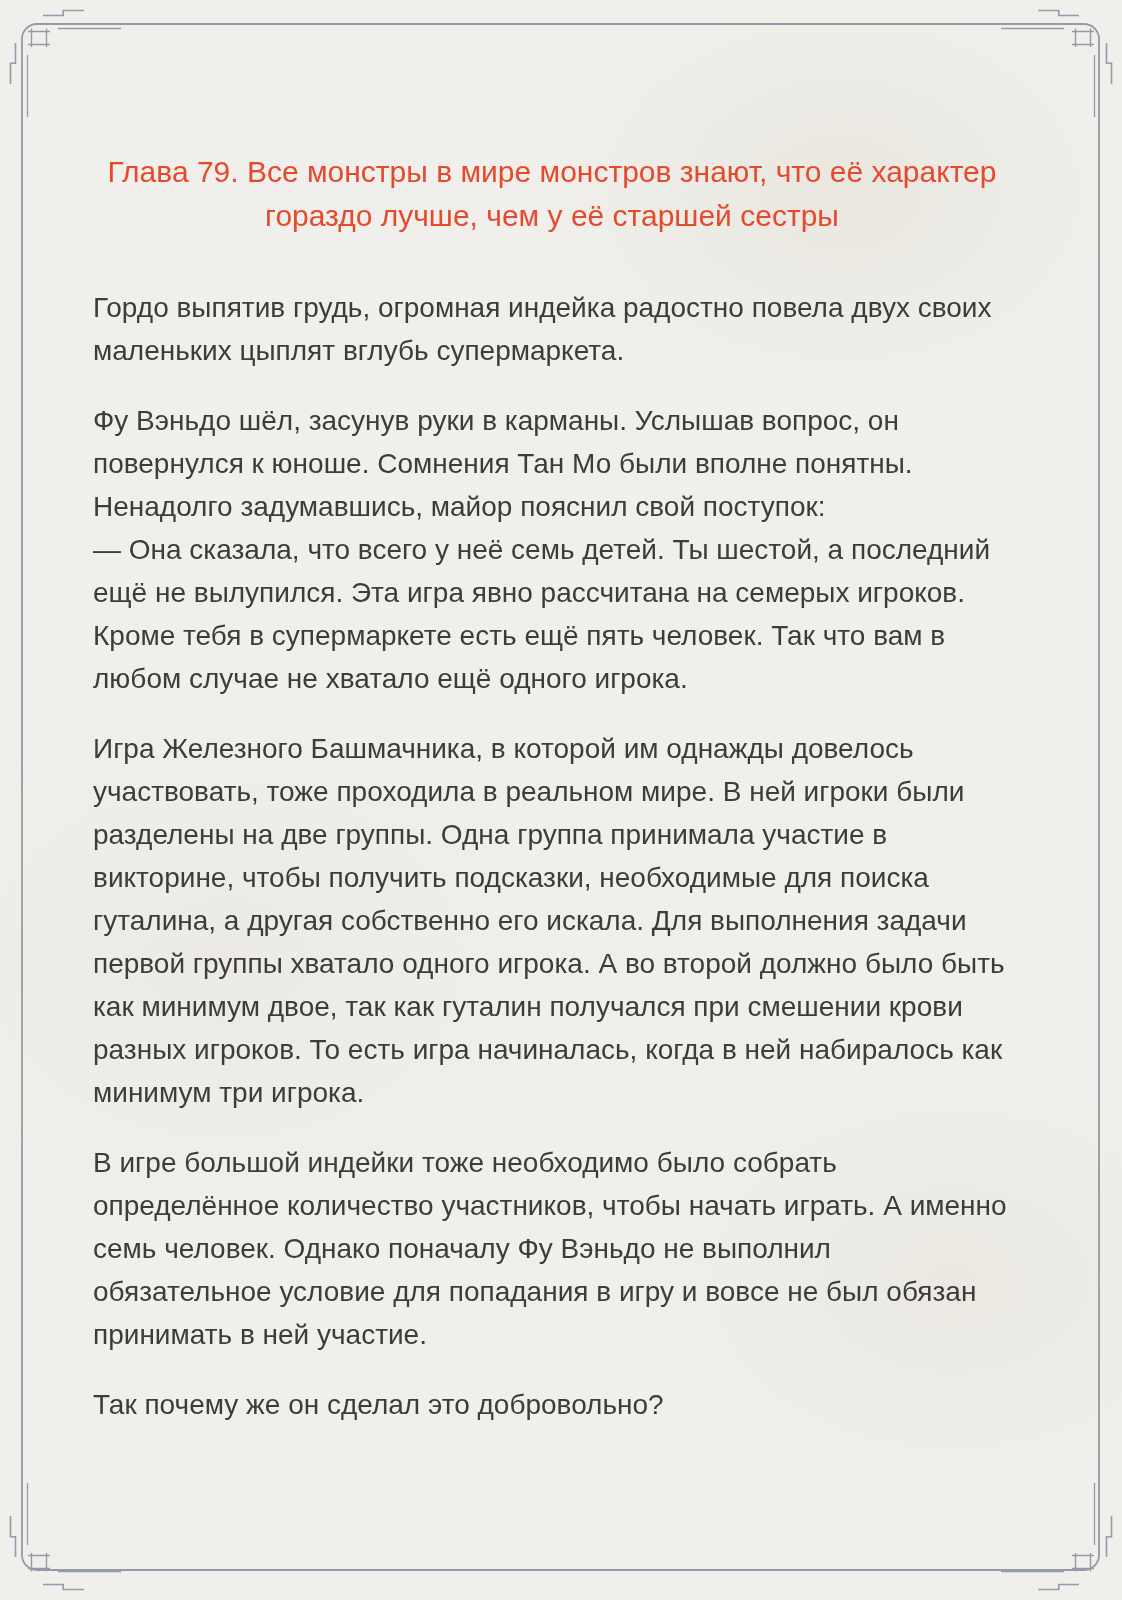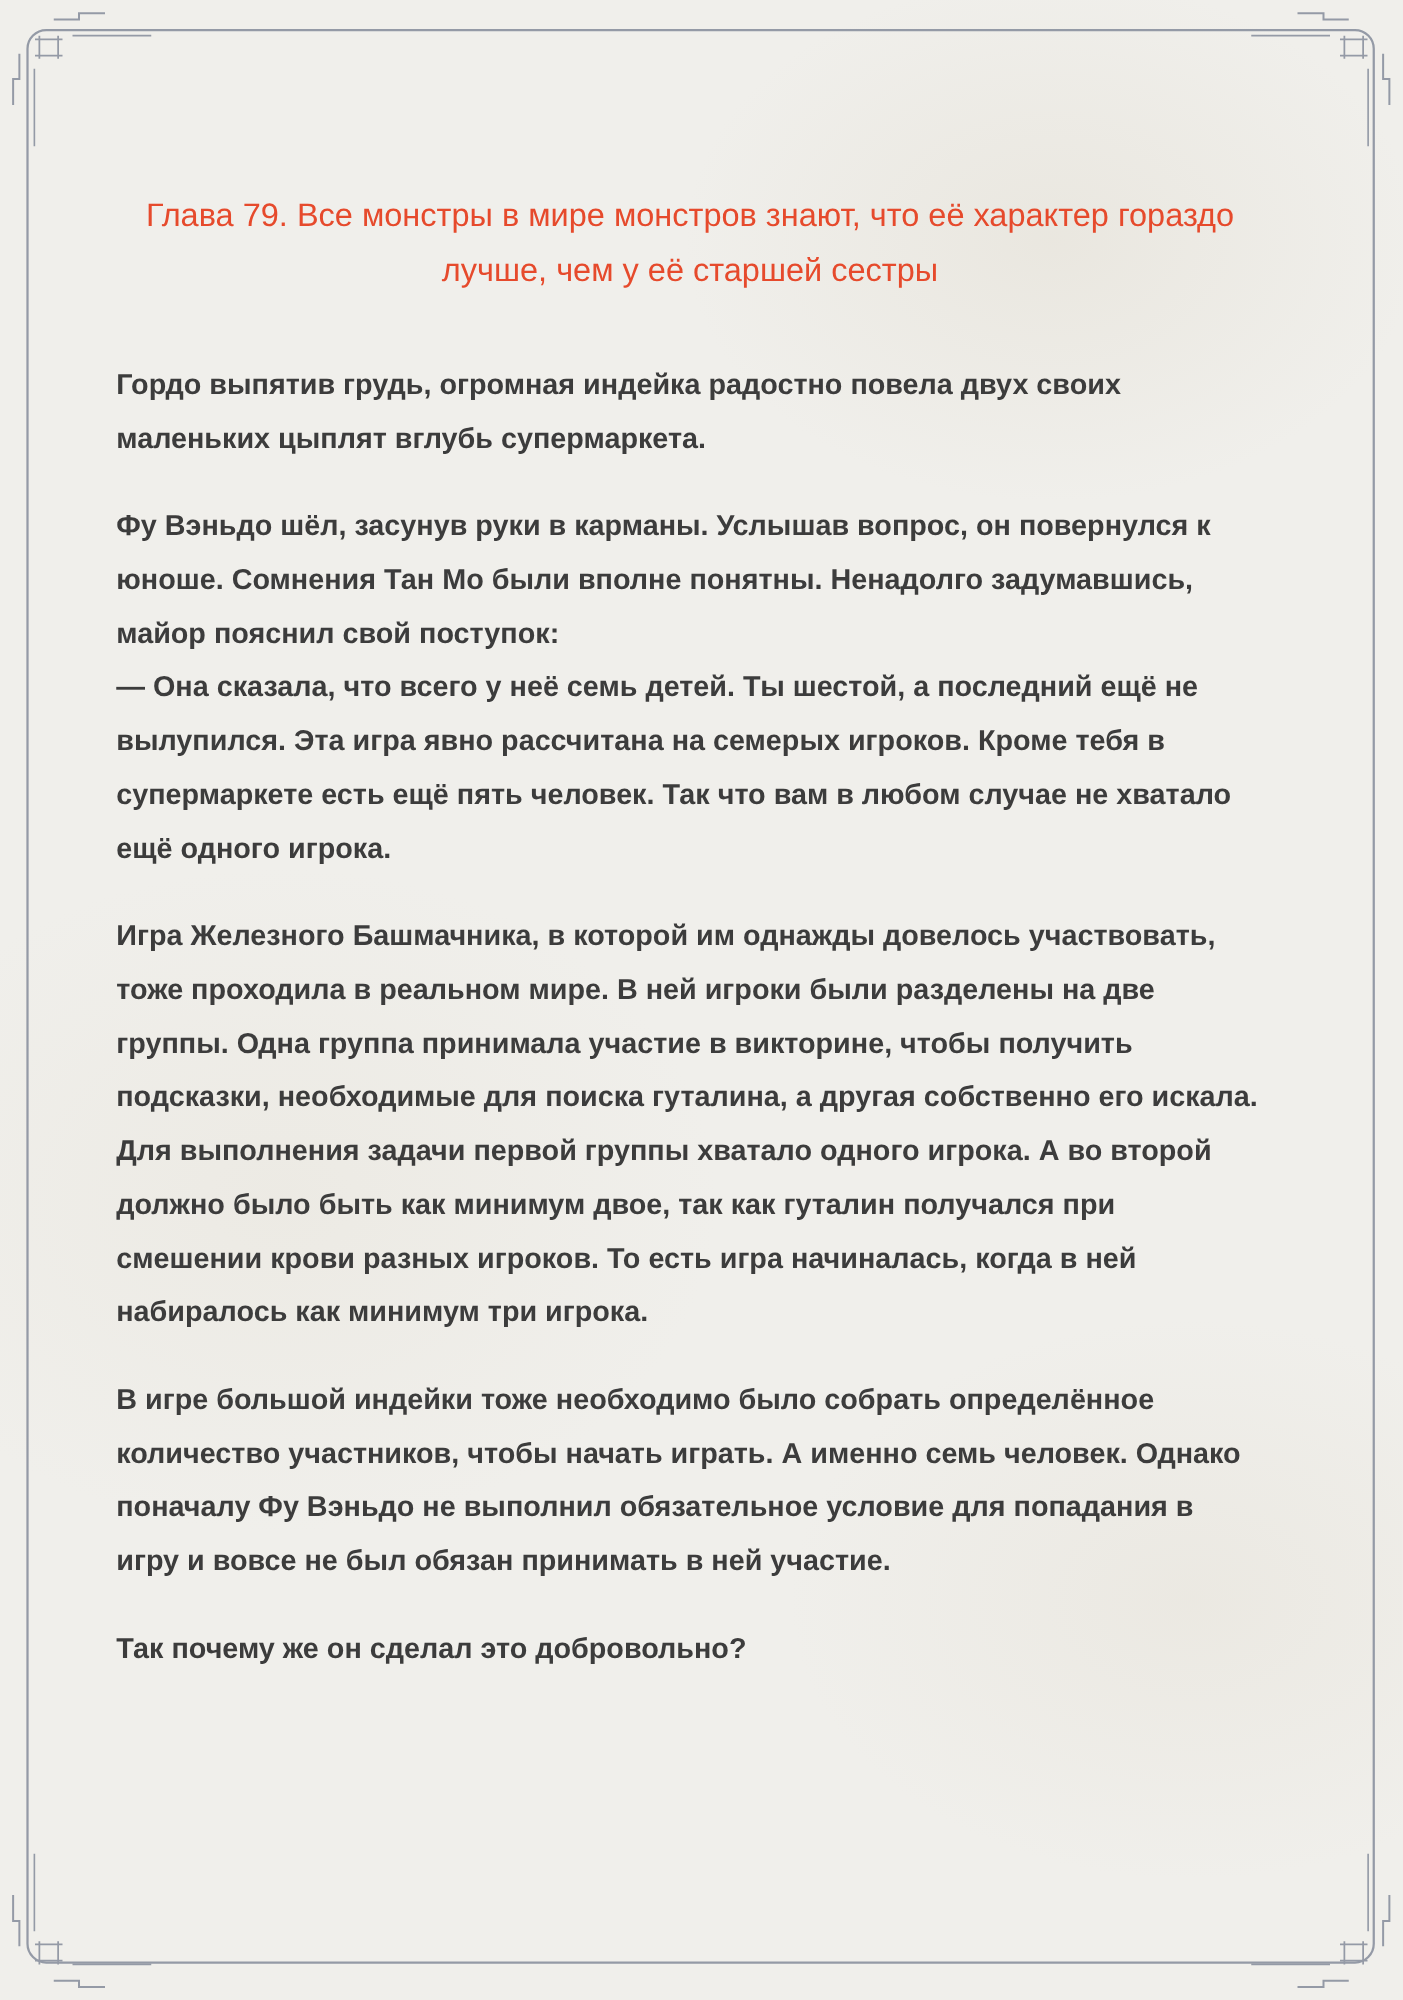--- a/index.html
+++ b/index.html
@@ -31,33 +31,33 @@
 
   .content {
     position: absolute;
     top: 150px;
     left: 93px;
     width: 918px;
   }
 
   .chapter-title {
     color: #e64a2c;
-    font-size: 26px;
+    font-size: 30px;
     line-height: 44px;
     font-weight: 400;
     text-align: center;
     max-width: 905px;
     margin: 0 auto 48px auto;
   }
 
   .para {
     color: #3c3c3c;
-    font-size: 23px;
+    font-size: 28px;
     line-height: 43px;
-    font-weight: 700;
+    font-weight: 400;
     margin: 0 0 27px 0;
     white-space: pre-line; 
     text-align: left;
   }
 </style>
 </head>
 <body>
 
 <svg class="frame-svg" viewBox="0 0 1122 1600" xmlns="http://www.w3.org/2000/svg" fill="none">
 

